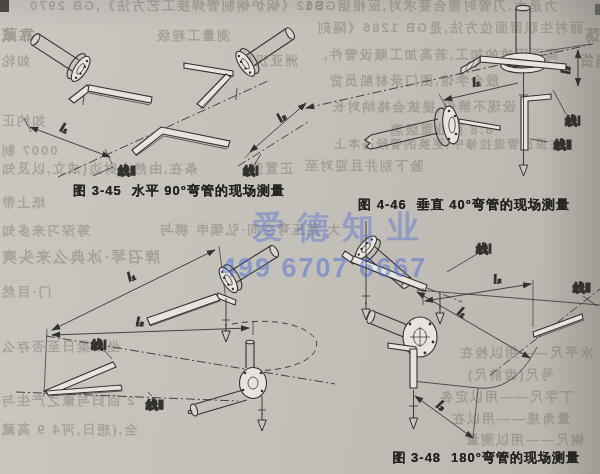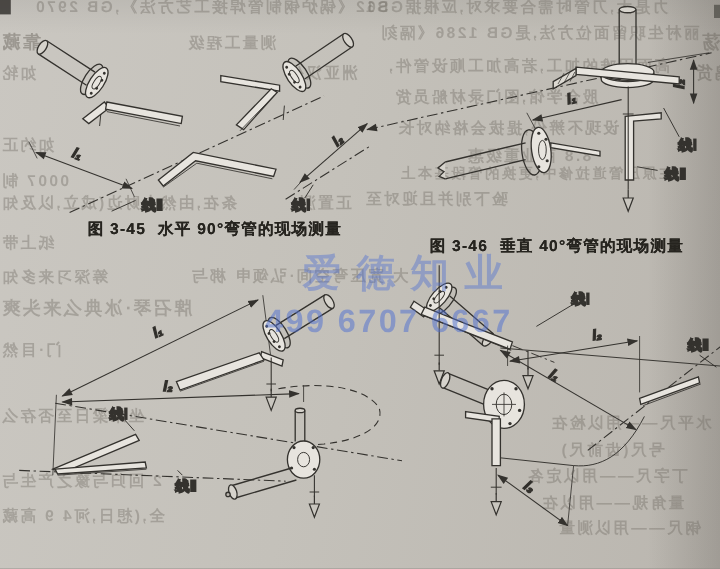--- a/index.html
+++ b/index.html
@@ -299,21 +299,24 @@
       <text class="dim" x="460" y="316" text-anchor="middle" transform="rotate(30 460 316)">l₁</text>
       <text class="dim" x="439" y="409" text-anchor="middle" transform="rotate(35 439 409)">l₃</text>
     </g>
   </svg>
   </div>
 
   <div class="caption" style="left:45px;top:182px;width:240px">
     <span class="cap-prefix">图 3-45</span><span class="cap-title">水平 90°弯管的现场测量</span>
   </div>
   <div class="caption" style="left:340px;top:196px;width:230px">
-    <span class="cap-prefix">图 3-46</span><span class="cap-title">垂直 40°弯管的现场测量</span>
+    <span class="cap-prefix">图 4-46</span><span class="cap-title">垂直 40°弯管的现场测量</span>
+  </div>
+  <div class="caption" style="left:385px;top:449px;width:195px">
+    <span class="cap-prefix">图 3-48</span><span class="cap-title">180°弯管的现场测量</span>
   </div>
 
   <div class="watermark">
     <div class="wm-text">爱德知业</div>
     <div class="wm-phone">499 6707 6667</div>
   </div>
 
 </div>
 
 </body></html>

